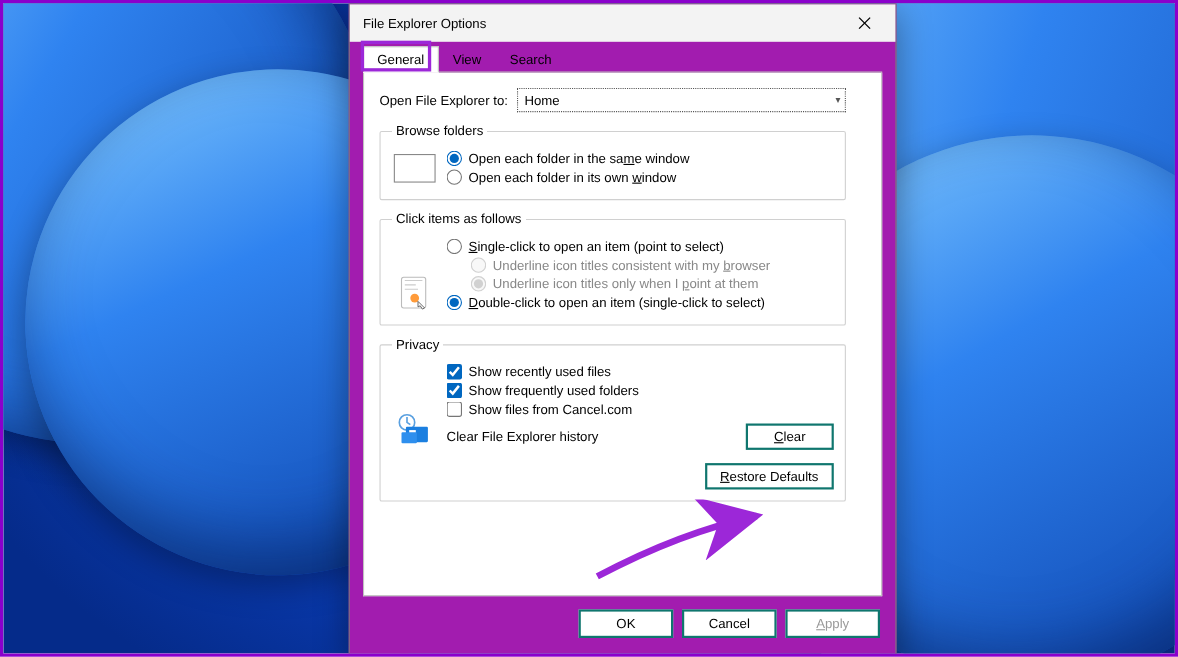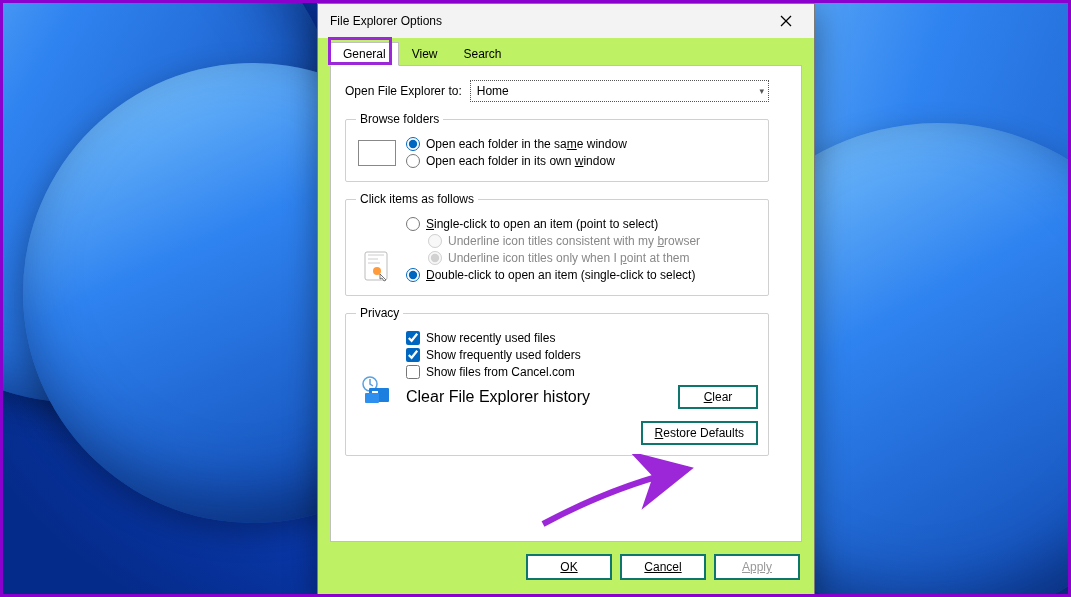--- a/index.html
+++ b/index.html
@@ -32,21 +32,21 @@
 .p3 { width: 640px; height: 640px; top: -100px; right: -220px; transform: rotate(-25deg); }
 .p4 { width: 500px; height: 500px; top: 120px; right: -120px; transform: rotate(15deg); }
 .p5 { width: 380px; height: 380px; bottom: -160px; right: 30%; }
 
 .dialog {
   position: absolute;
   left: 314px;
   top: 0;
   width: 498px;
   height: 595px;
-  background: #bef264;
+  background: #a21caf;
   border: 1px solid #7a7a7a;
   box-shadow: 0 8px 30px rgba(0,0,0,0.4);
 }
 .titlebar {
   height: 34px;
   display: flex;
   align-items: center;
   padding: 0 8px 0 12px;
   background: #f3f3f3;
 }
@@ -150,42 +150,42 @@
   justify-content: center;
 }
 .fs-options { flex: 1; }
 .opt-row { display: flex; align-items: center; gap: 6px; margin: 3px 0; font-size: 12px; }
 .opt-row input[type=radio], .opt-row input[type=checkbox] { width: 14px; height: 14px; accent-color: #0067c0; }
 .opt-row.indent { margin-left: 22px; color: #888; }
 .opt-row.indent input { accent-color: #888; }
 .opt-row label u { text-decoration: underline; }
 
 .priv-row { display: flex; align-items: center; gap: 8px; margin-top: 6px; }
-.priv-label { flex: 1; font-size: 16px; }
+.priv-label { flex: 1; font-size: 12px; }
 .btn {
   min-width: 80px;
   height: 24px;
   background: #fff;
   border: 2px solid #0f766e;
   font-size: 12px;
   padding: 0 12px;
   cursor: pointer;
 }
 .btn.wide { min-width: 116px; }
 .btn.disabled { color: #999; }
 
 .restore-row { display: flex; justify-content: flex-end; margin-top: 12px; }
 
 .dlg-buttons {
   display: flex;
   justify-content: flex-end;
   gap: 8px;
   padding: 0 14px;
 }
-.dlg-buttons .btn { min-width: 86px; height: 26px; text-decoration: underline; }
+.dlg-buttons .btn { min-width: 86px; height: 26px; }
 
 .folder-rect {
   width: 38px; height: 26px;
   border: 1px solid #888;
   background: #fff;
 }
 
 .arrow-annot {
   position: absolute;
   pointer-events: none;

